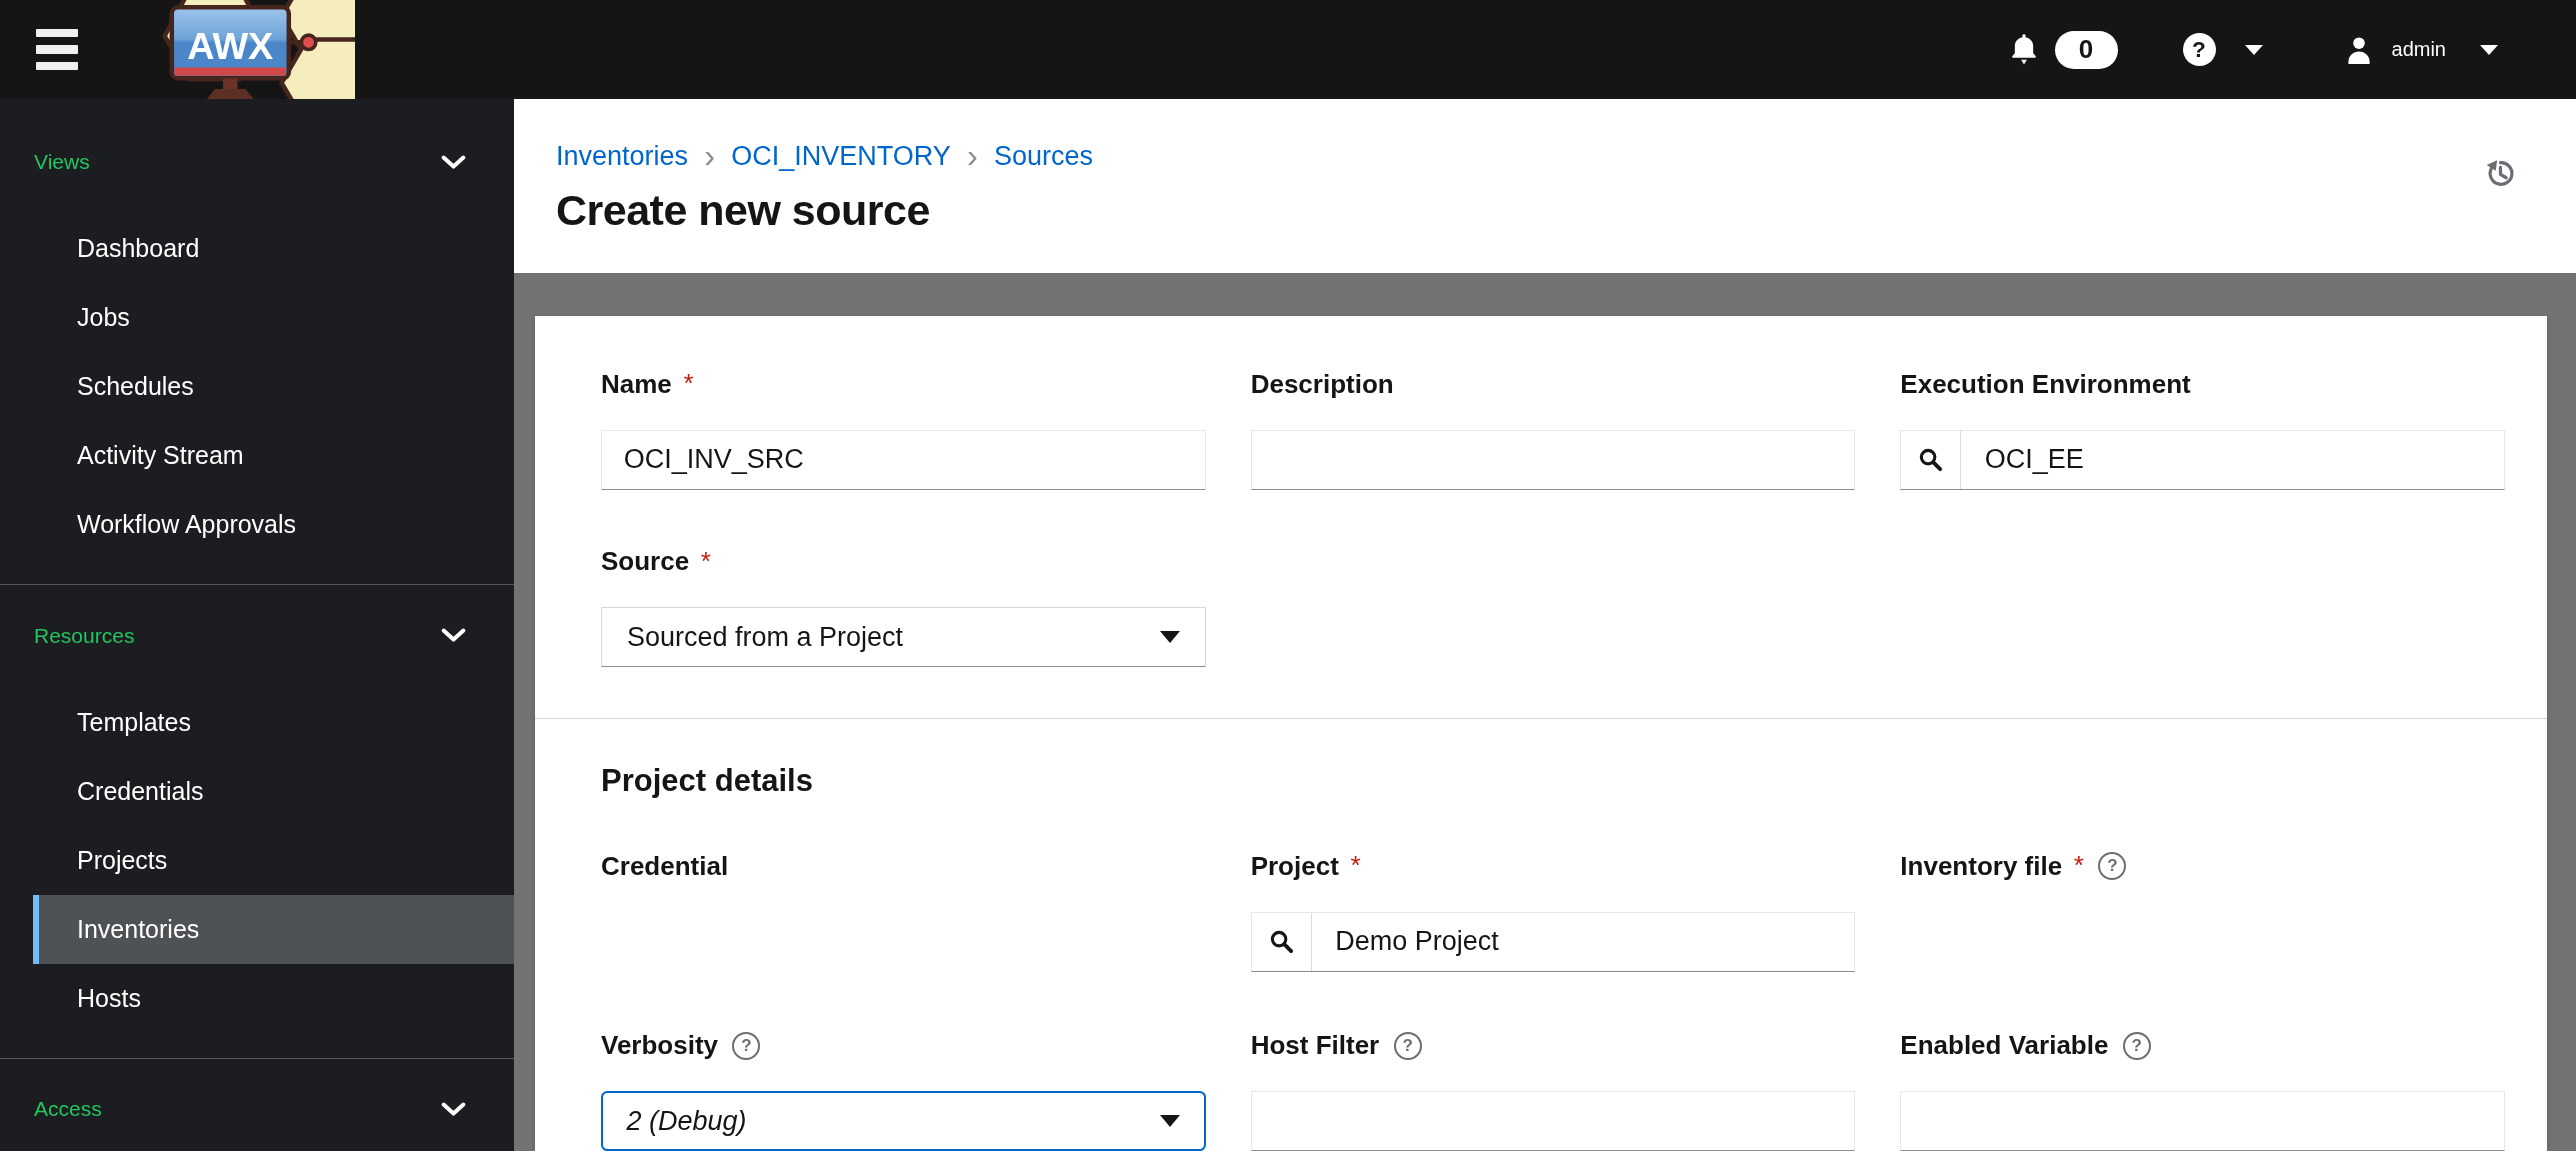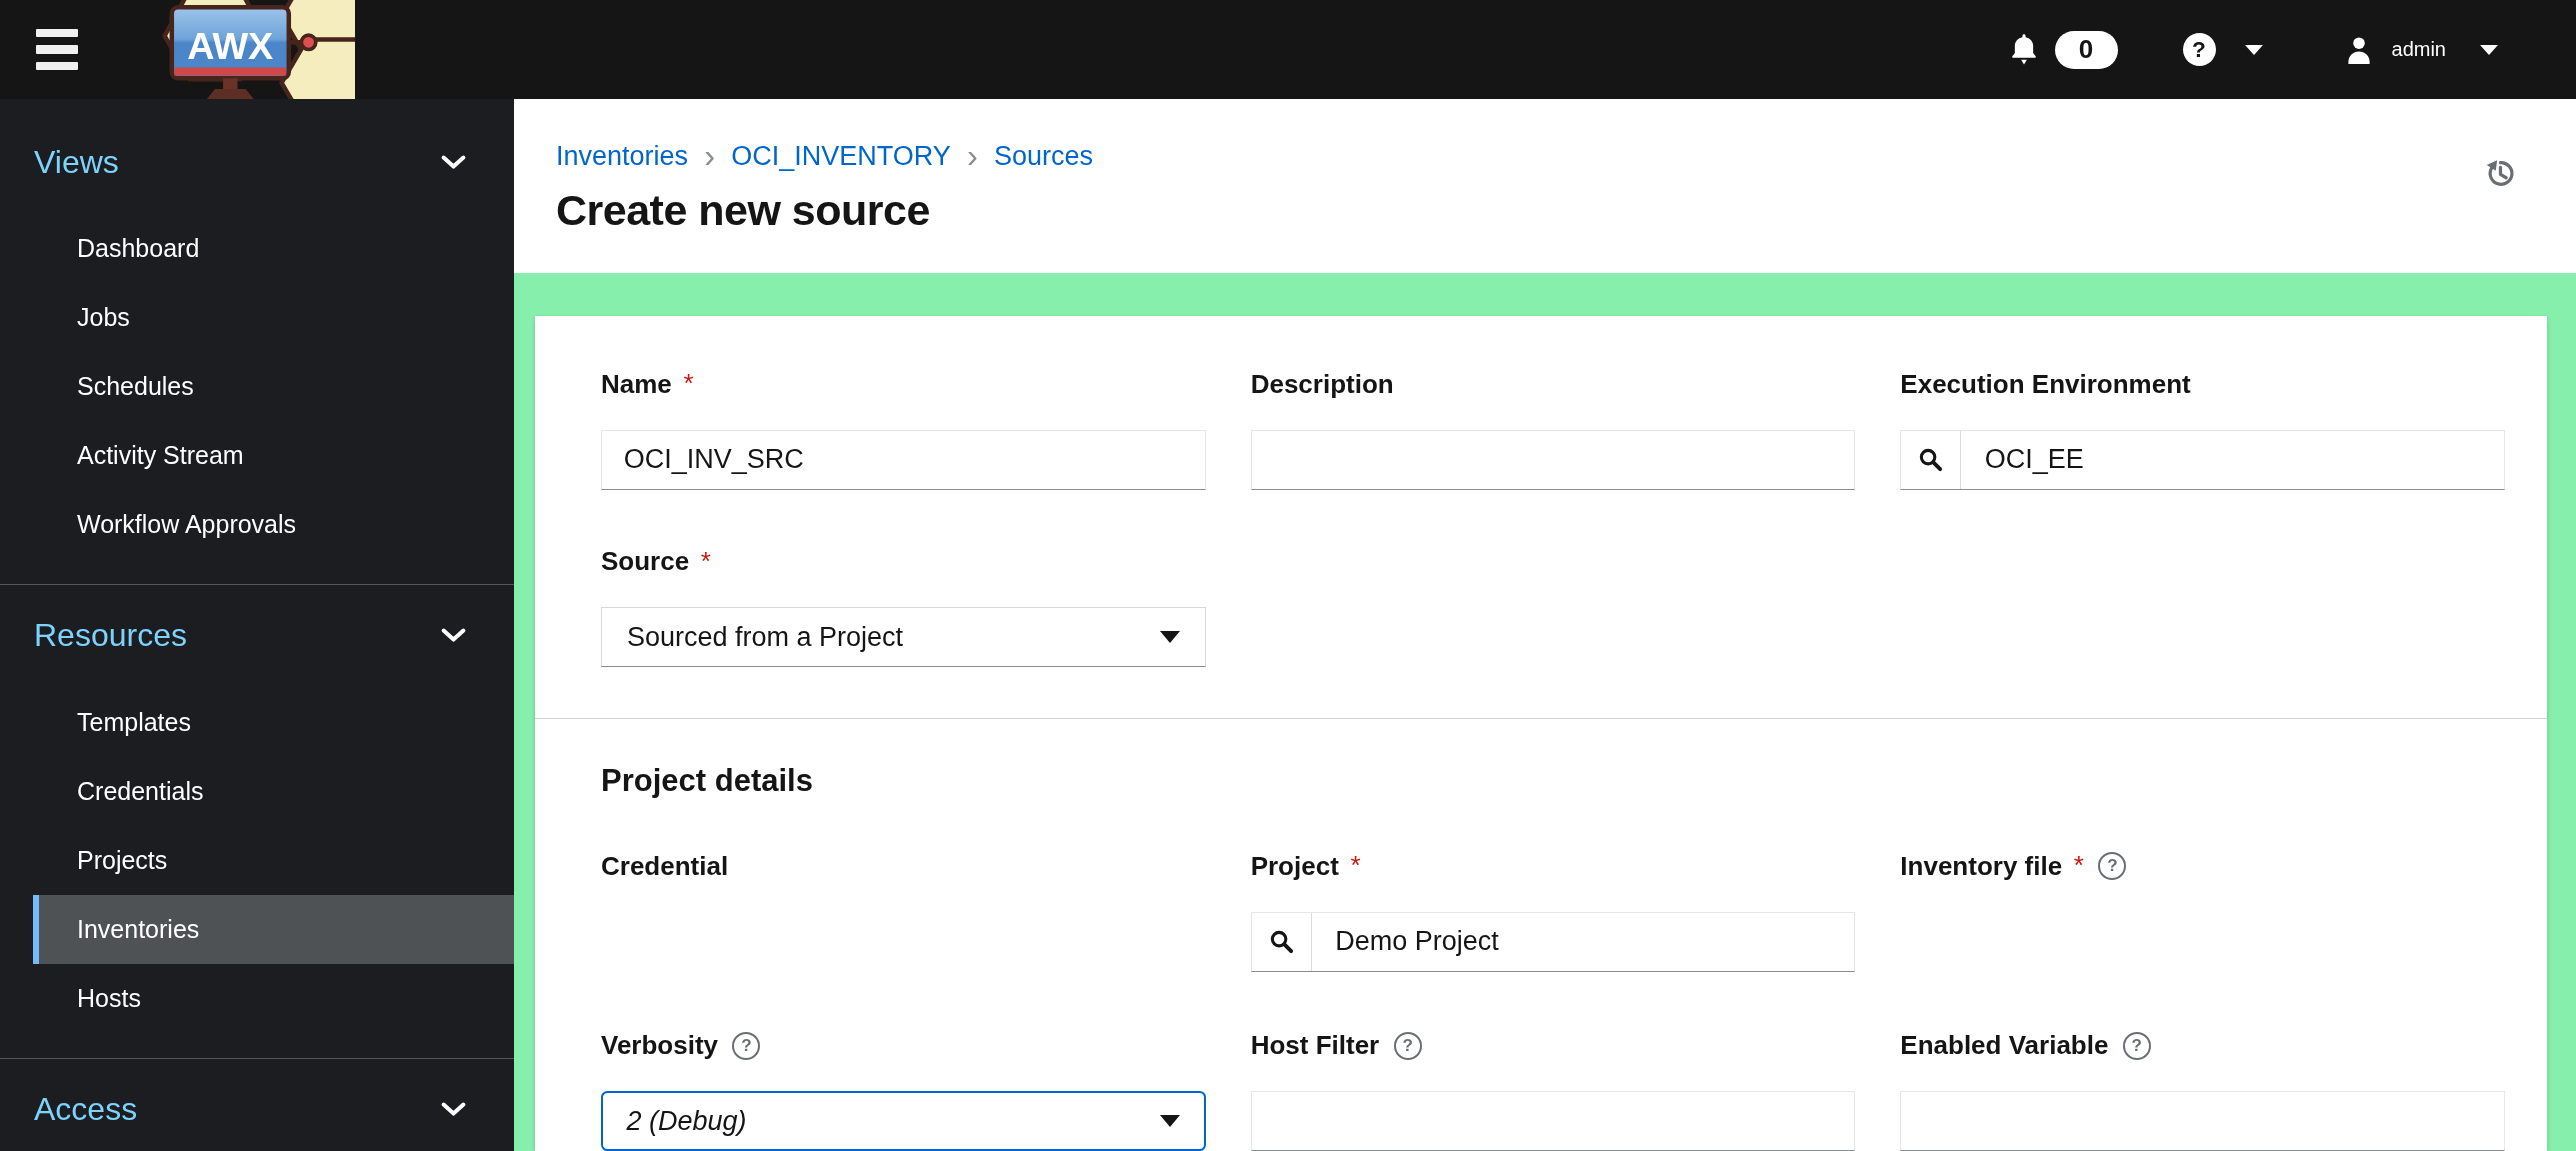--- a/index.html
+++ b/index.html
@@ -20,36 +20,36 @@
   .help-group .caret-w { margin-left:29px; }
   .user-group { margin-left:81px; }
   .user-name { color:#fff; font-size:20px; margin-left:18px; }
   .user-group .caret-w { margin-left:34px; }
 
   
   .shell { display:flex; height:1052px; }
 
   
   .sidebar { width:514px; flex-shrink:0; background:#1b1d21; padding-top:36px; }
-  .nav-group-header { display:flex; align-items:center; justify-content:space-between; height:54px; padding:0 47px 0 34px; color:#7dd3fc; font-size:32px; cursor:pointer; }
+  .nav-group-header { display:flex; align-items:center; justify-content:space-between; height:54px; padding:0 47px 0 34px; color:#22c55e; font-size:21px; cursor:pointer; }
   .nav-list { list-style:none; margin-top:25px; padding-left:33px; }
   .nav-item { height:69px; display:flex; align-items:center; padding-left:44px; color:#fff; font-size:25px; cursor:pointer; }
   .nav-item.selected { background:#4f5255; border-left:6.3px solid #73bcf7; padding-left:38px; }
   .nav-divider { border:none; border-top:0.9px solid #53565a; margin:25px 0 23.5px 0; }
 
   
   .main { flex:1; display:flex; flex-direction:column; min-width:0; }
   .page-head { background:#fff; height:176px; padding:42px 63px 0 42px; position:relative; }
   .breadcrumb { display:flex; align-items:center; gap:16.2px; font-size:27px; }
   .crumb { color:#0066cc; cursor:pointer; text-decoration:none; }
   .crumb-sep { color:#8a8d90; font-size:32.5px; line-height:27px; }
   .page-title { margin-top:14.4px; font-size:43px; font-weight:700; letter-spacing:-0.5px; color:#151515; }
   .history-btn { position:absolute; top:56px; right:58px; background:none; border:none; cursor:pointer; }
 
-  .page-body { flex:1; background:#86efac; padding:43px 29px 0 21px; }
+  .page-body { flex:1; background:#737373; padding:43px 29px 0 21px; }
   .card { background:#fff; height:100%; padding:52px 42px 0 66px; box-shadow:0 2.7px 5.4px rgba(3,3,3,0.13), 0 0 1.8px rgba(3,3,3,0.09); }
 
   .form-grid { display:grid; grid-template-columns:repeat(3,1fr); column-gap:45px; }
   .field-label { display:flex; align-items:center; font-size:26px; font-weight:700; color:#151515; height:32.5px; margin-bottom:29px; }
   .required { color:#c9190b; font-weight:400; margin-left:11.7px; align-self:flex-start; line-height:31px; }
   .help-circle { width:28px; height:28px; border:2.3px solid #6a6e73; border-radius:50%; display:inline-flex; align-items:center; justify-content:center; font-size:17px; font-weight:700; color:#6a6e73; margin-left:14.4px; cursor:pointer; background:#fff; flex-shrink:0; }
 
   .text-input { display:block; width:100%; height:60px; background:#fff; border:0.9px solid #e7e7e7; border-bottom:1.8px solid #8a8d90; font-size:27px; color:#151515; padding:0 21.7px; font-family:"Liberation Sans",sans-serif; outline:none; }
 
   .search-group { display:flex; height:60px; background:#fff; border:0.9px solid #e7e7e7; border-bottom:1.8px solid #8a8d90; }

